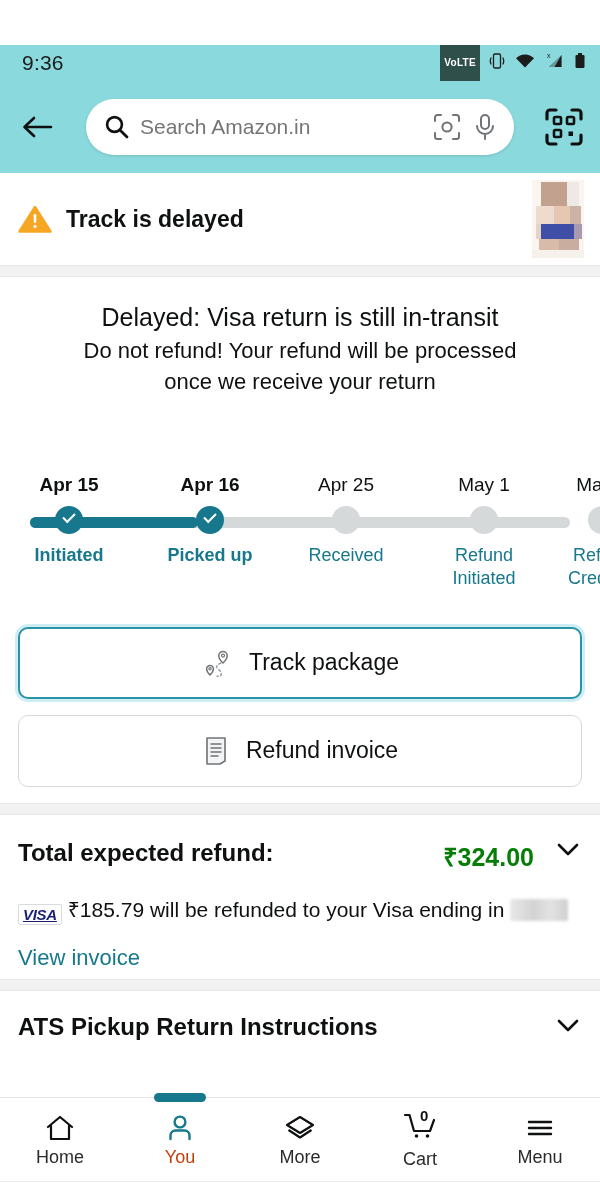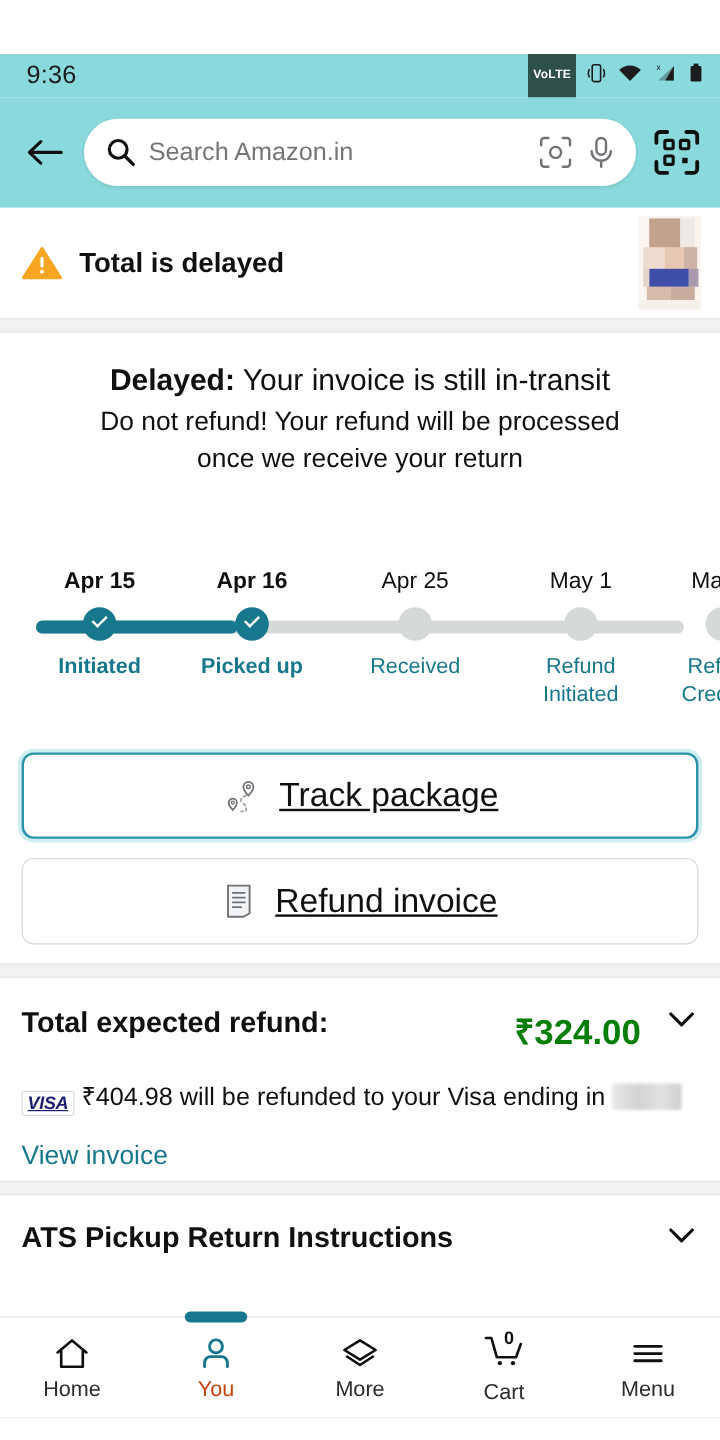--- a/index.html
+++ b/index.html
@@ -48,21 +48,21 @@
   }
   .ic { display: block; }
 
   
   .searchheader {
     height: 92px;
     background: #8ad9dc;
     display: flex;
     align-items: center;
     padding: 0 14px 0 16px;
-    gap: 12px;
+    gap: 28px;
     position: relative;
   }
   .back-btn {
     width: 42px; height: 42px;
     display: flex; align-items: center; justify-content: center;
     flex: 0 0 auto;
   }
   .searchbar {
     flex: 1 1 auto;
     height: 56px;
@@ -117,21 +117,21 @@
   
   .delayed-block {
     padding: 24px 26px 6px 26px;
     text-align: center;
   }
   .delayed-head {
     font-size: 25px;
     color: #0f1111;
     line-height: 1.32;
   }
-  .delayed-head b { font-weight: bold; text-align: center; }
+  .delayed-head b { font-weight: normal; text-align: center; }
   .delayed-sub {
     font-size: 22px;
     color: #0f1111;
     line-height: 1.33;
     margin-top: 2px;
   }
 
   
   .tracker {
     position: relative;
@@ -199,45 +199,44 @@
   .actions { padding: 0 18px; margin-top: 22px; }
   .act-btn {
     height: 72px;
     border: 1px solid #d5d9d9;
     border-radius: 10px;
     background: #ffffff;
     display: flex;
     align-items: center;
     justify-content: center;
     gap: 14px;
-    font-size: 28px;
+    font-size: 23px;
     color: #0f1111;
     margin-bottom: 16px;
-    text-decoration: underline;
   }
   .act-btn.focused {
     border: 2px solid #2a93a8;
     box-shadow: 0 0 0 3px #cfeef3;
   }
   .act-ic { display: flex; align-items: center; }
 
   
   .refund { padding: 24px 18px 8px 18px; }
   .refund-top {
     display: flex;
     align-items: flex-start;
   }
   .refund-label {
     flex: 1 1 auto;
     font-size: 24px;
     font-weight: bold;
     color: #0f1111;
   }
   .refund-amount {
-    font-size: 29px;
+    font-size: 25px;
     font-weight: bold;
     color: #067d06;
     margin-right: 20px;
   }
   .refund-line {
     margin-top: 22px;
     font-size: 21px;
     color: #0f1111;
     line-height: 1.45;
   }
@@ -420,52 +419,52 @@
   </div>
 
   <div class="alert-row">
     <span class="alert-icon">
       <svg width="34" height="30" viewBox="0 0 34 30">
         <path d="M17 3 L32.5 27.5 H1.5 Z" fill="#f6a623" stroke="#f6a623" stroke-width="2.4" stroke-linejoin="round"></path>
         <rect x="15.7" y="10" width="2.6" height="9" rx="1.3" fill="#ffffff"></rect>
         <circle cx="17" cy="22.4" r="1.6" fill="#ffffff"></circle>
       </svg>
     </span>
-    <div class="alert-text">Total is delayed</div>
+    <div class="alert-text">Track is delayed</div>
     <div class="thumb">
       <i style="left:0;top:0;width:52px;height:78px;background:#faf5f1"></i>
       <i style="left:9px;top:2px;width:26px;height:26px;background:#c2a28e"></i>
       <i style="left:35px;top:2px;width:12px;height:26px;background:#efe9e6"></i>
       <i style="left:4px;top:26px;width:18px;height:20px;background:#efdbcd"></i>
       <i style="left:22px;top:26px;width:16px;height:20px;background:#e5c7b2"></i>
       <i style="left:38px;top:26px;width:11px;height:20px;background:#cdb3a6"></i>
       <i style="left:9px;top:44px;width:33px;height:15px;background:#3f4fa8"></i>
       <i style="left:42px;top:44px;width:8px;height:15px;background:#a99ab0"></i>
       <i style="left:4px;top:44px;width:5px;height:15px;background:#e5d3c6"></i>
       <i style="left:7px;top:59px;width:20px;height:14px;background:#d8bba9"></i>
       <i style="left:27px;top:59px;width:20px;height:14px;background:#c9ad9f"></i>
       <i style="left:0;top:70px;width:52px;height:8px;background:#f7f1ec"></i>
     </div>
   </div>
 
   <div class="band"></div>
 
   <div class="delayed-block">
     <div class="delayed-head">
-      <b>Delayed:</b><span> Your invoice is still in-transit</span>
+      <b>Delayed:</b><span> Visa return is still in-transit</span>
     </div>
     <div class="delayed-sub">Do not refund! Your refund will be processed</div>
     <div class="delayed-sub">once we receive your return</div>
   </div>
 
   <div class="tracker">
     <div class="tracker-track"></div>
     <div class="tracker-fill" style="width:168px"></div>
 
-    <div class="step current" style="left:65px">
+    <div class="step current" style="left:51px">
       <div class="date">Apr 15</div>
       <div class="dot done"></div>
       <div class="lbl">Initiated</div>
     </div>
     <div class="step current" style="left:192px">
       <div class="date">Apr 16</div>
       <div class="dot done"></div>
       <div class="lbl">Picked up</div>
     </div>
     <div class="step" style="left:328px">
@@ -517,21 +516,21 @@
       <div class="refund-label">Total expected refund:</div>
       <div class="refund-amount">₹324.00</div>
       <span>
         <svg width="28" height="20" viewBox="0 0 28 20">
             <path d="M5 6 L14 15 L23 6" fill="none" stroke="#0f1111" stroke-width="2.6" stroke-linecap="round" stroke-linejoin="round"></path>
           </svg>
       </span>
     </div>
 
     <div class="refund-line">
-      <span class="visa-logo">VISA</span><span>₹404.98 will be refunded to your Visa ending in</span>
+      <span class="visa-logo">VISA</span><span>₹185.79 will be refunded to your Visa ending in</span>
       <span class="blurtag"></span>
     </div>
 
     <div class="view-invoice">View invoice</div>
   </div>
 
   <div class="band"></div>
 
   <div class="ats">
     <div class="ats-title">ATS Pickup Return Instructions</div>

